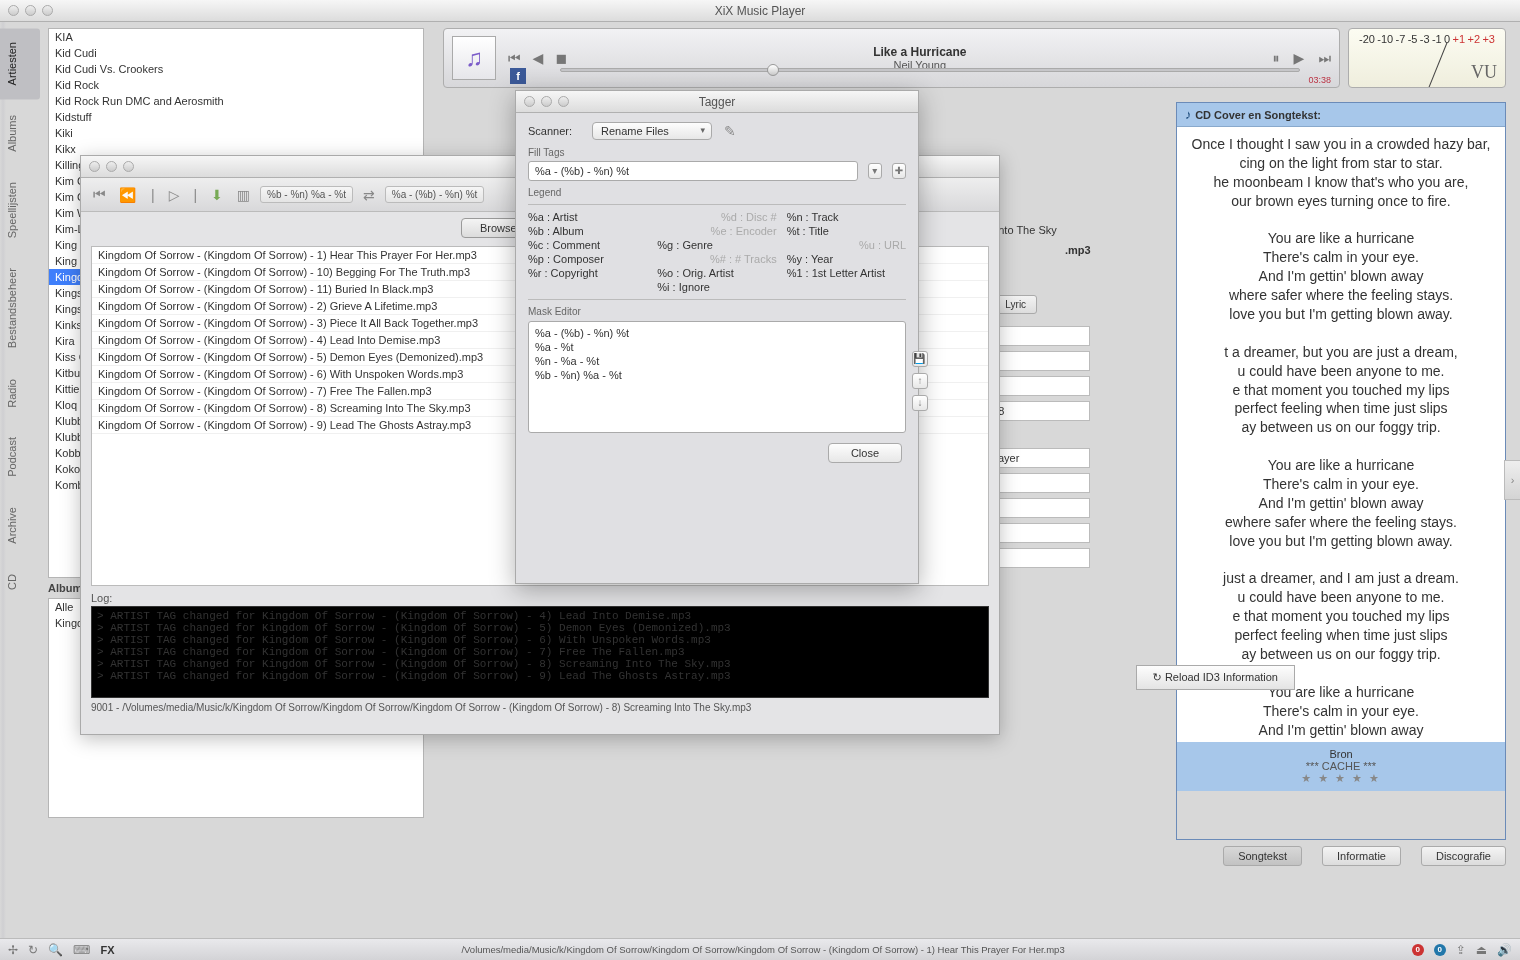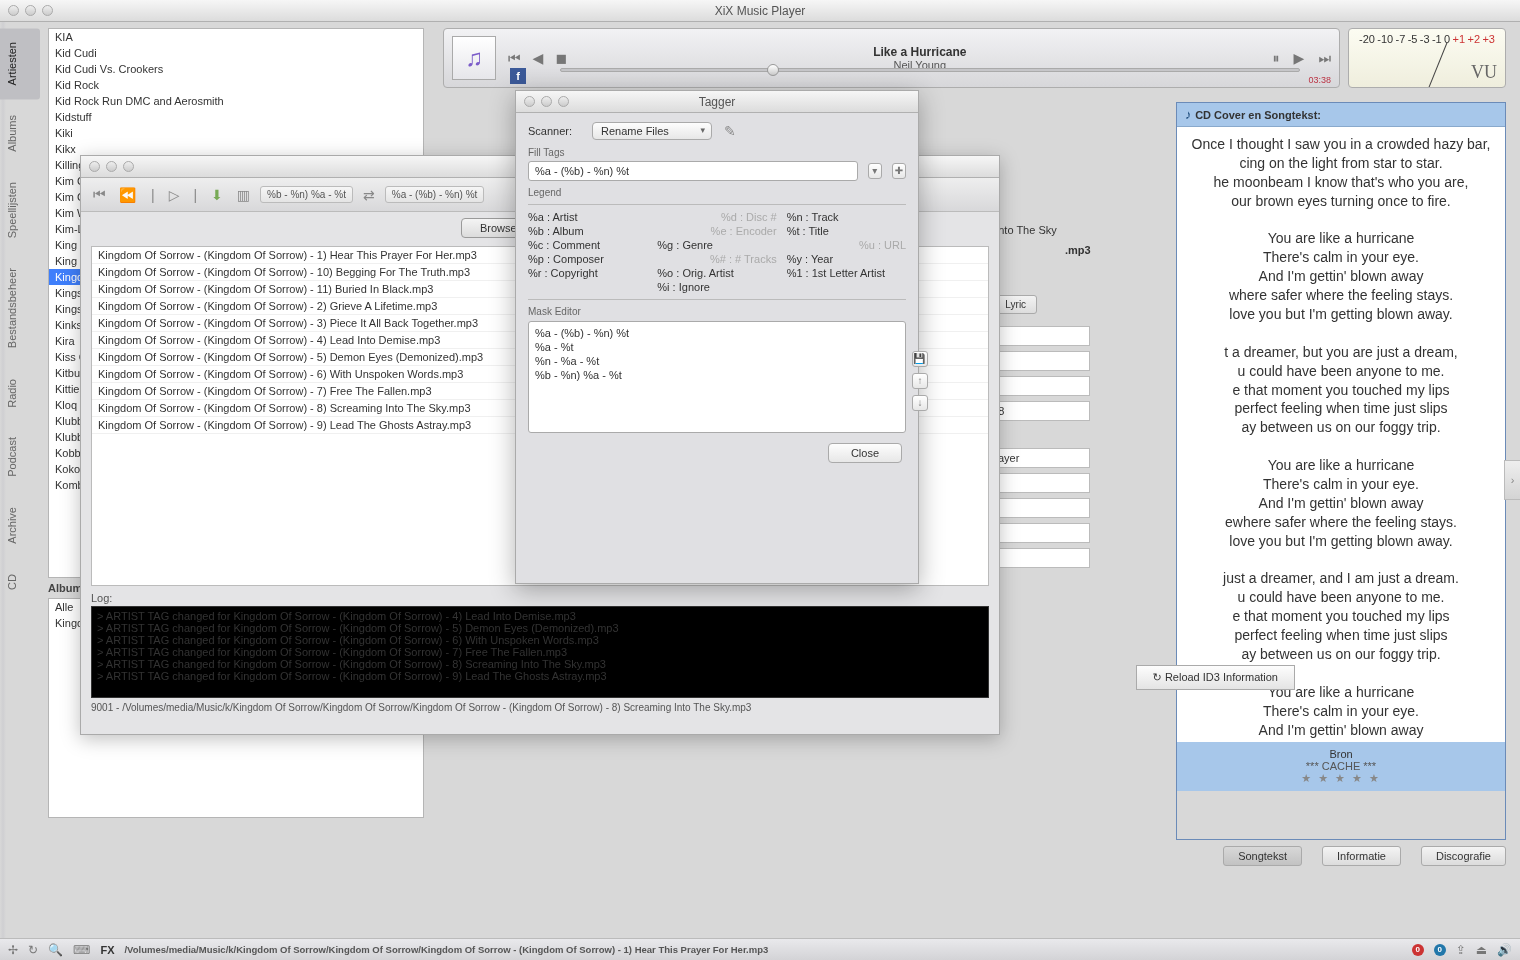--- a/index.html
+++ b/index.html
@@ -52,21 +52,21 @@
 .tbfield{background:linear-gradient(#f6f6f6,#e4e4e4);border:1px solid #bbb;border-radius:3px;padding:2px 6px;color:#555;font-size:10px;}
 .segbtns{display:inline-flex;margin:6px auto;}
 .segbtn{padding:3px 18px;border:1px solid #9a9a9a;background:linear-gradient(#f4f4f4,#dcdcdc);cursor:pointer;}
 .segbtn:first-child{border-radius:4px 0 0 4px;}
 .segbtn:last-child{border-radius:0 4px 4px 0;border-left:none;}
 .segbtn.active{background:linear-gradient(#c8c8c8,#b2b2b2);}
 .filerows{background:#fff;border:1px solid #bbb;margin:2px 10px;height:340px;overflow:hidden;}
 .filerows .row{padding:2px 6px;border-bottom:1px solid #f0f0f0;}
 .loglbl{margin:6px 10px 2px;color:#555;}
 .logbox{background:#000;color:#2bd62b;font-family:Menlo,monospace;font-size:10.5px;margin:0 10px;height:92px;padding:3px 5px;overflow:hidden;border:1px solid #333;}
-.logline{white-space:nowrap;}
+.logline{white-space:nowrap;font-family:Liberation Mono, monospace;}
 .statusline{margin:4px 10px;color:#555;font-size:10px;}
 .tagger-win{position:absolute;left:515px;top:90px;width:404px;height:494px;border:1px solid #aaa;background:#e0e0e3;box-shadow:0 6px 24px rgba(0,0,0,0.3);}
 .tagger-body{padding:8px 12px;}
 .trow{display:flex;align-items:center;gap:8px;margin-bottom:6px;}
 .trow label{width:56px;color:#333;}
 .select{flex:0 0 120px;background:linear-gradient(#fdfdfd,#e7e7e7);border:1px solid #aaa;border-radius:4px;padding:2px 18px 2px 8px;position:relative;}
 .select::after{content:"▾";position:absolute;right:6px;top:2px;color:#666;font-size:9px;}
 .section-lbl{color:#666;font-size:10px;margin:6px 0 3px;}
 .txtfield{width:100%;background:#fff;border:1px solid #aaa;border-radius:3px;padding:3px 6px;}
 .preview{font-style:italic;color:#444;margin:6px 0 8px;}
@@ -75,21 +75,21 @@
 .maskbox{background:#fff;border:1px solid #aaa;border-radius:3px;height:112px;padding:4px 6px;margin-top:4px;}
 .maskbox div{padding:1px 0;}
 .closebtn{float:right;margin:10px 4px 4px;padding:3px 22px;border:1px solid #aaa;border-radius:4px;background:linear-gradient(#fdfdfd,#e7e7e7);cursor:pointer;}
 .sq{display:inline-block;width:16px;height:16px;border:1px solid #aaa;border-radius:3px;background:linear-gradient(#fff,#e7e7e7);vertical-align:middle;margin-left:4px;text-align:center;font-size:10px;line-height:14px;color:#777;}
 .hidden-tabs{position:absolute;left:920px;top:295px;display:flex;gap:4px;}
 .htab{padding:3px 10px;border:1px solid #aaa;border-radius:3px;background:linear-gradient(#f3f3f3,#ddd);font-size:10px;}
 .hidden-fields{position:absolute;left:920px;top:326px;width:170px;}
 .hf{background:#fff;border:1px solid #bbb;padding:3px 6px;margin-bottom:5px;white-space:nowrap;overflow:hidden;}
 .hf-trk{display:flex;align-items:center;gap:6px;}
 .footer{position:absolute;left:0;right:0;bottom:0;height:22px;background:linear-gradient(#e9e9ec,#d3d3d6);border-top:1px solid #bbb;display:flex;align-items:center;padding:0 8px;gap:10px;}
-.footer .path{flex:1;font-size:9.5px;color:#555;font-weight:bold;}
+.footer .path{flex:1;text-align:center;font-size:9.5px;color:#555;}
 .footer .fx{font-weight:bold;}
 .footer .dot{width:12px;height:12px;border-radius:50%;display:inline-flex;align-items:center;justify-content:center;color:#fff;font-size:8px;font-weight:bold;}
 .ficn{color:#777;font-size:12px;cursor:pointer;}
 .arrow-r{position:absolute;right:0;top:460px;width:16px;height:40px;background:linear-gradient(#eee,#d4d4d4);border:1px solid #bbb;border-right:none;display:flex;align-items:center;justify-content:center;color:#888;cursor:pointer;}
 hr.leg{border:none;border-top:1px solid #bbb;margin:6px 0;}
 .updown{position:absolute;right:-22px;top:30px;display:flex;flex-direction:column;gap:6px;}
 </style>
 </head>
 <body>
 

